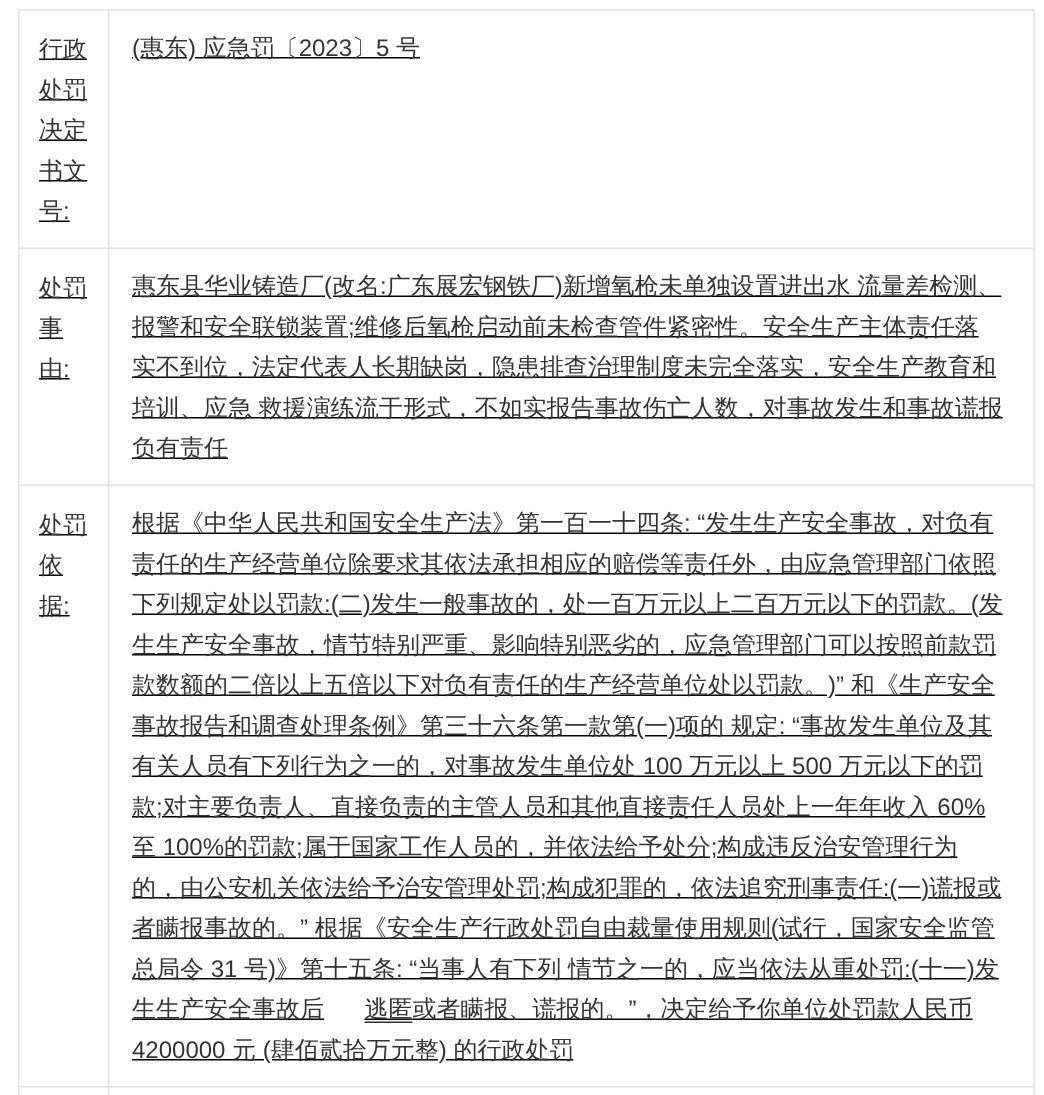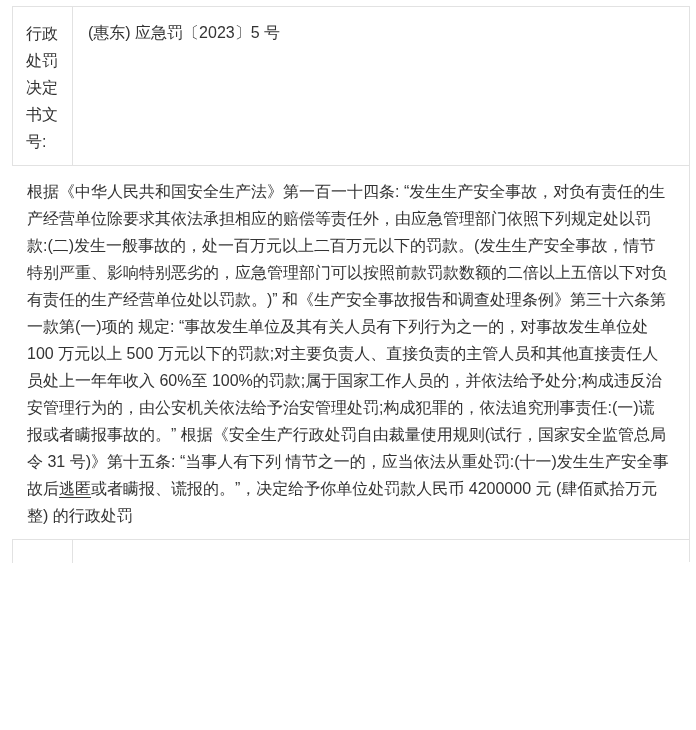--- a/index.html
+++ b/index.html
@@ -13,20 +13,21 @@
   .penalty-table {
     position: absolute;
     left: 12px;
     top: 6px;
     width: 678px;
     border-top: 1px solid #e2e2e2;
   }
   .row {
     display: flex;
     border-bottom: 1px solid #e2e2e2;
+    text-decoration: underline;
   }
   .row.continuation {
     height: 6px;
     border-bottom: none;
   }
   .cell {
     font-size: 16px;
     line-height: 27px;
     color: #333333;
   }
@@ -40,34 +41,40 @@
   }
   .cell.content {
     flex: 1 1 auto;
     border-right: 1px solid #e2e2e2;
     padding: 12px 20px 10px 15px;
     text-align: left;
   }
   .underlined {
     text-decoration: underline;
     text-underline-offset: 3px;
+    margin-left: 27px;
   }
 </style>
 </head>
 <body>
 
 <div class="penalty-table">
 
   <div class="row">
     <div class="cell label">行政处罚决定书文号:</div>
     <div class="cell content">(惠东) 应急罚〔2023〕5 号</div>
   </div>
 
+  <div class="row">
+    <div class="cell label">处罚事由:</div>
+    <div class="cell content">惠东县华业铸造厂(改名:广东展宏钢铁厂)新增氧枪未单独设置进出水 流量差检测、报警和安全联锁装置;维修后氧枪启动前未检查管件紧密性。安全生产主体责任落 实不到位，法定代表人长期缺岗，隐患排查治理制度未完全落实，安全生产教育和培训、应急 救援演练流于形式，不如实报告事故伤亡人数，对事故发生和事故谎报负有责任</div>
+  </div>
 
   <div class="row">
+    <div class="cell label">处罚依据:</div>
     <div class="cell content"><span>根据《中华人民共和国安全生产法》第一百一十四条: “发生生产安全事故，对负有责任的生产经营单位除要求其依法承担相应的赔偿等责任外，由应急管理部门依照下列规定处以罚款:(二)发生一般事故的，处一百万元以上二百万元以下的罚款。(发生生产安全事故，情节特别严重、影响特别恶劣的，应急管理部门可以按照前款罚款数额的二倍以上五倍以下对负有责任的生产经营单位处以罚款。)” 和《生产安全事故报告和调查处理条例》第三十六条第一款第(一)项的 规定: “事故发生单位及其有关人员有下列行为之一的，对事故发生单位处 100 万元以上 500 万元以下的罚款;对主要负责人、直接负责的主管人员和其他直接责任人员处上一年年收入 60%至 100%的罚款;属于国家工作人员的，并依法给予处分;构成违反治安管理行为的，由公安机关依法给予治安管理处罚;构成犯罪的，依法追究刑事责任:(一)谎报或者瞒报事故的。” 根据《安全生产行政处罚自由裁量使用规则(试行，国家安全监管总局令 31 号)》第十五条: “当事人有下列 情节之一的，应当依法从重处罚:(十一)发生生产安全事故后</span><span class="underlined">逃匿</span><span>或者瞒报、谎报的。”，决定给予你单位处罚款人民币 4200000 元 (肆佰贰拾万元整) 的行政处罚</span></div>
   </div>
 
   <div class="row continuation">
     <div class="cell label"></div>
     <div class="cell content"></div>
   </div>
 
 </div>
 

